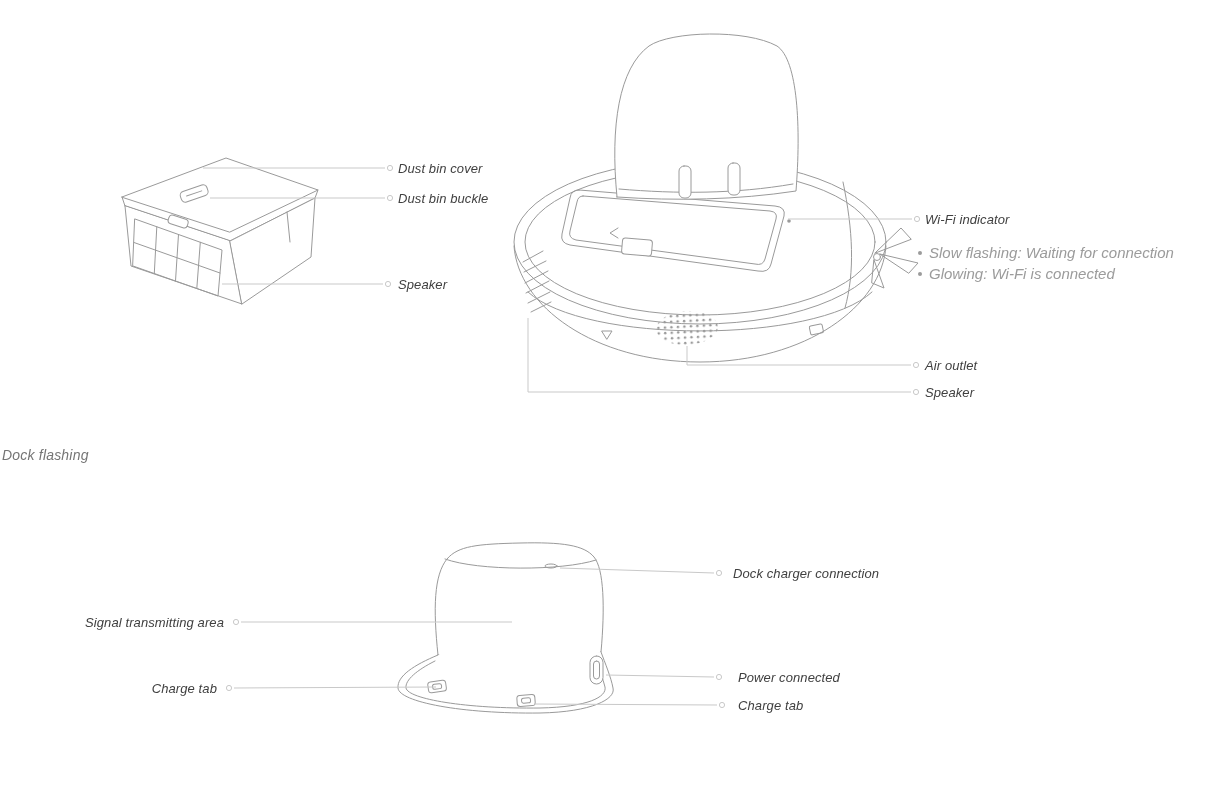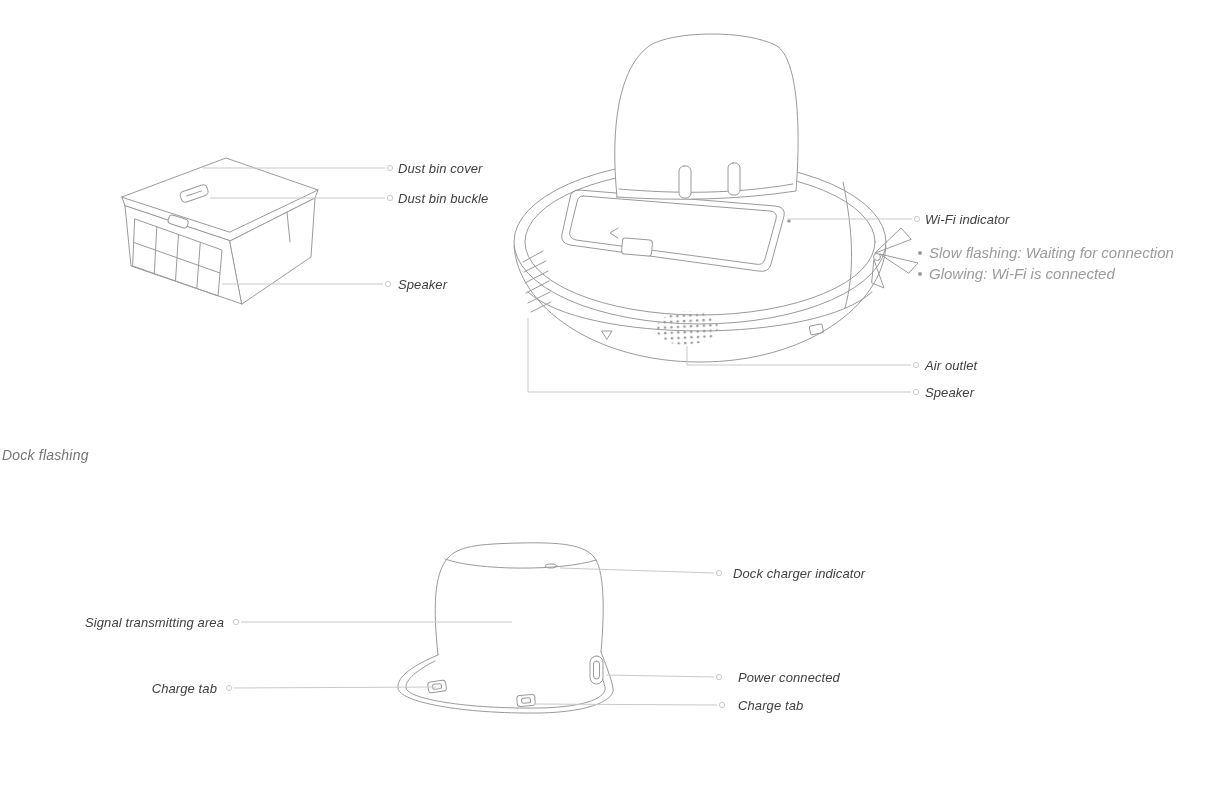--- a/index.html
+++ b/index.html
@@ -179,19 +179,19 @@
       <span class="dot"></span>
       <span>Glowing: Wi-Fi is connected</span>
     </div>
   </div>
 
   <div class="lbl" style="left:925px; top:365px;text-align:right;">Air outlet</div>
   <div class="lbl" style="left:925px; top:392px;">Speaker</div>
 
   <div class="heading" style="left:2px; top:455px;">Dock flashing</div>
 
-  <div class="lbl" style="left:733px; top:573px;">Dock charger indicator</div>
+  <div class="lbl" style="left:733px; top:573px;">Dock charger connection</div>
   <div class="lbl right-align" style="left:40px; top:622px; width:184px;">Signal transmitting area</div>
   <div class="lbl right-align" style="left:40px; top:688px; width:177px;">Charge tab</div>
   <div class="lbl" style="left:738px; top:677px;">Power connected</div>
   <div class="lbl" style="left:738px; top:705px;">Charge tab</div>
 
 </div>
 
 </body></html>

